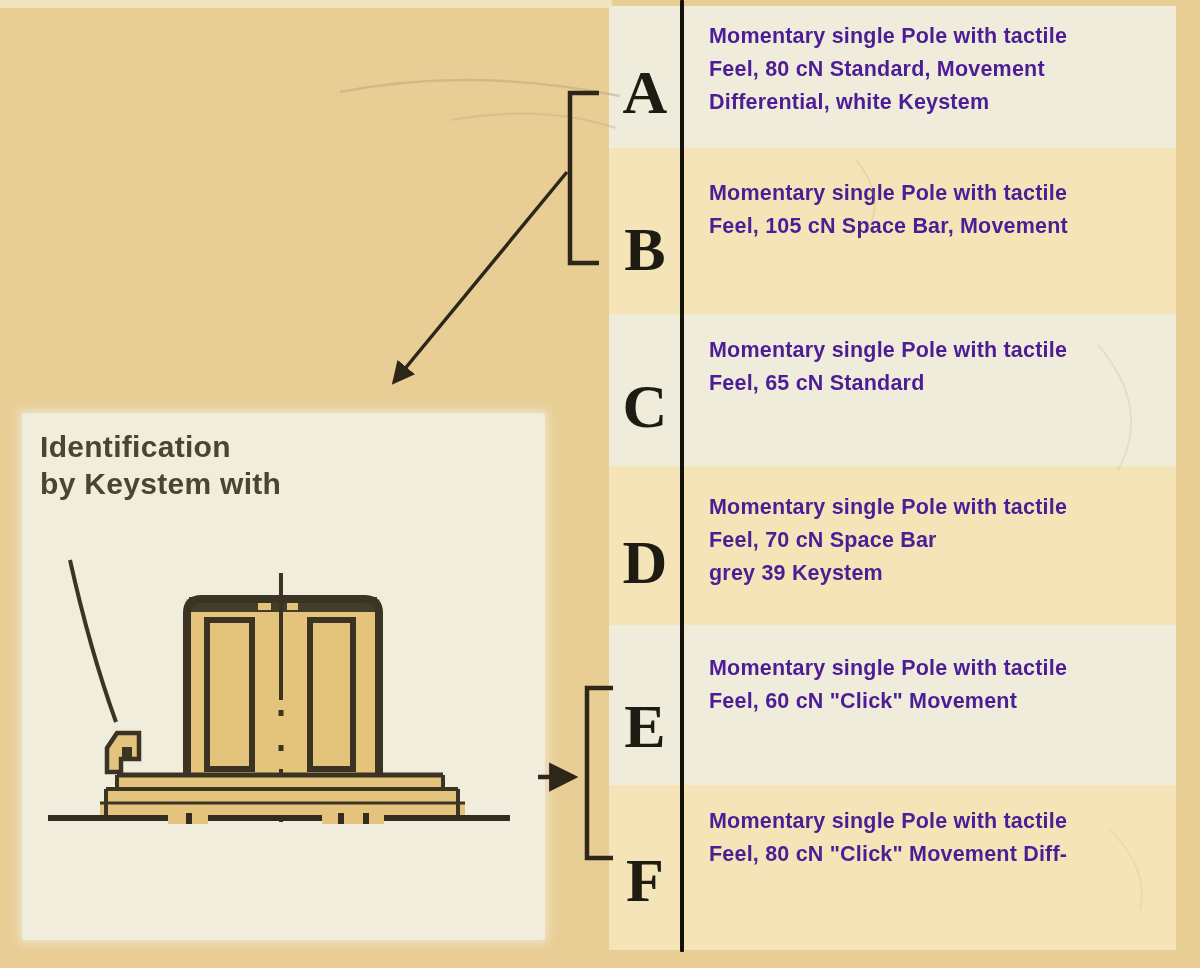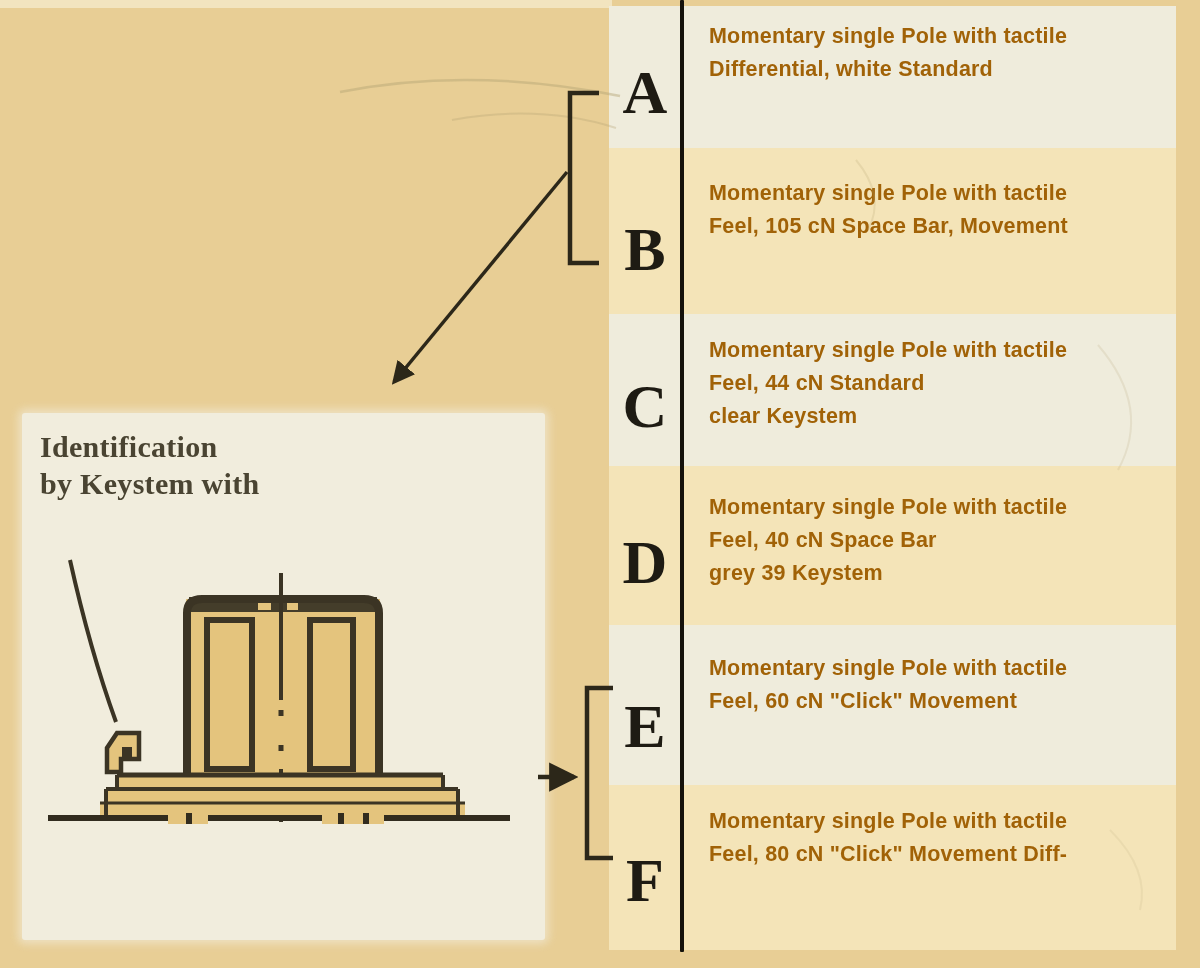--- a/index.html
+++ b/index.html
@@ -18,85 +18,85 @@
   .diagram-panel{
     position:absolute;left:22px;top:413px;width:523px;height:527px;
     background:#f1eddd;border-radius:3px;
     box-shadow:0 0 8px 4px rgba(241,237,221,.6);
   }
   .diagram-label{
     position:absolute;left:40px;top:428px;
     font-size:30px;line-height:37px;font-weight:bold;
     color:#4a4432;letter-spacing:.3px;
   }
-  .diagram-label div{white-space:nowrap;font-family:Liberation Serif, serif;}
+  .diagram-label div{white-space:nowrap;}
   
   svg.overlay{
     position:absolute;left:0;top:0;width:1200px;height:968px;
     pointer-events:none;
   }
   
   .row{
     position:absolute;left:609px;width:567px;
   }
   .row.cream{background:#efecdc;}
   .row.yellow{background:#f4e4b8;}
   .row-letter{
     position:absolute;left:0;width:72px;text-align:center;
     font-family:"Liberation Serif", serif;font-weight:bold;
     font-size:62px;line-height:62px;color:#1e1b13;
   }
   .row-text{
     position:absolute;left:100px;right:10px;
     font-size:21.5px;line-height:33px;font-weight:bold;
-    color:#a16207;letter-spacing:.2px;
+    color:#4c1d95;letter-spacing:.2px;
   }
   .row-text div{white-space:nowrap;}
   .v-rule{
     position:absolute;left:680px;top:0;width:4px;height:952px;
     background:#15120b;border-radius:1px;
   }
 </style>
 </head>
 <body>
 
 <div class="canvas">
 
   <div class="top-sheen"></div>
 
   <div class="row cream" style="top:6px;height:142px;">
     <div class="row-letter" style="top:55px;">A</div>
     <div class="row-text" style="top:14px;">
       <div>Momentary single Pole with tactile</div>
-      <div>Differential, white Standard</div>
+      <div>Feel, 80 cN Standard, Movement</div>
+      <div>Differential, white Keystem</div>
     </div>
   </div>
 
   <div class="row yellow" style="top:148px;height:166px;">
     <div class="row-letter" style="top:70px;">B</div>
     <div class="row-text" style="top:29px;">
       <div>Momentary single Pole with tactile</div>
       <div>Feel, 105 cN Space Bar, Movement</div>
     </div>
   </div>
 
   <div class="row cream" style="top:314px;height:152px;">
     <div class="row-letter" style="top:61px;">C</div>
     <div class="row-text" style="top:20px;">
       <div>Momentary single Pole with tactile</div>
-      <div>Feel, 44 cN Standard</div>
-      <div>clear Keystem</div>
+      <div>Feel, 65 cN Standard</div>
     </div>
   </div>
 
   <div class="row yellow" style="top:466px;height:159px;">
     <div class="row-letter" style="top:65px;">D</div>
     <div class="row-text" style="top:25px;">
       <div>Momentary single Pole with tactile</div>
-      <div>Feel, 40 cN Space Bar</div>
+      <div>Feel, 70 cN Space Bar</div>
       <div>grey 39 Keystem</div>
     </div>
   </div>
 
   <div class="row cream" style="top:625px;height:160px;">
     <div class="row-letter" style="top:70px;">E</div>
     <div class="row-text" style="top:27px;">
       <div>Momentary single Pole with tactile</div>
       <div>Feel, 60 cN "Click" Movement</div>
     </div>

